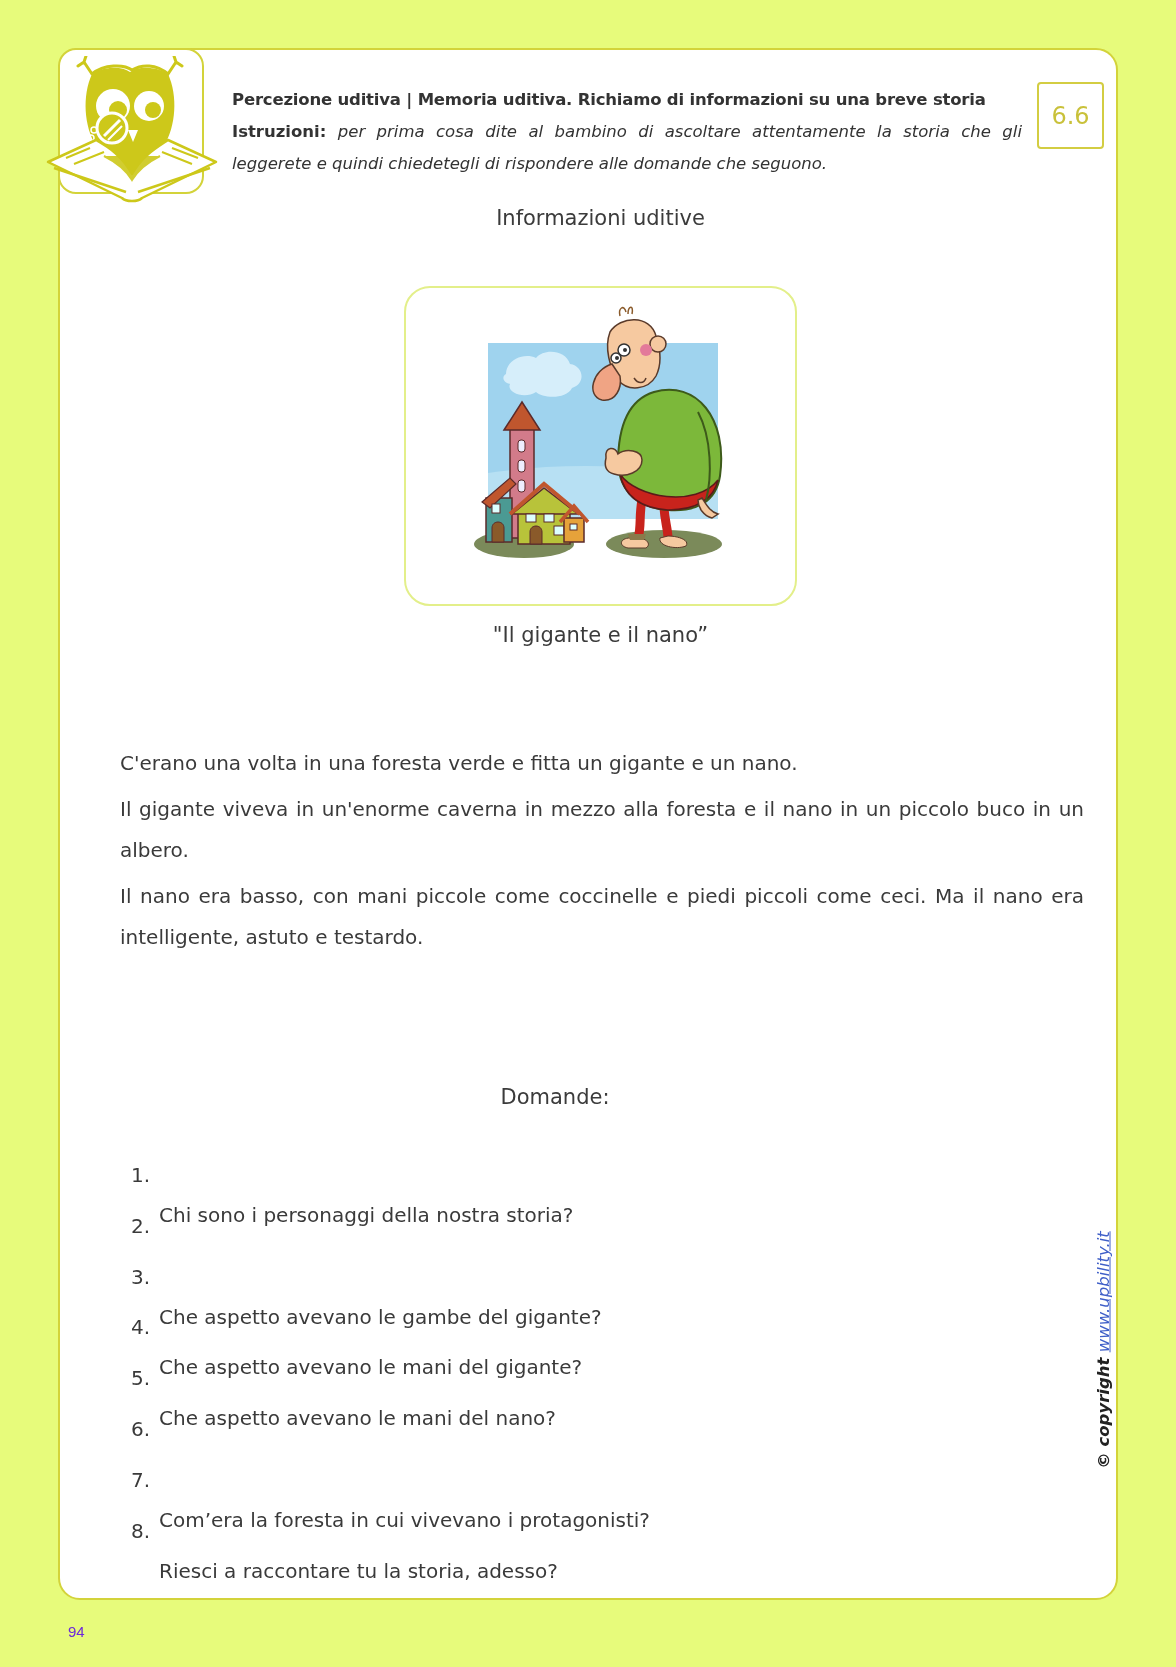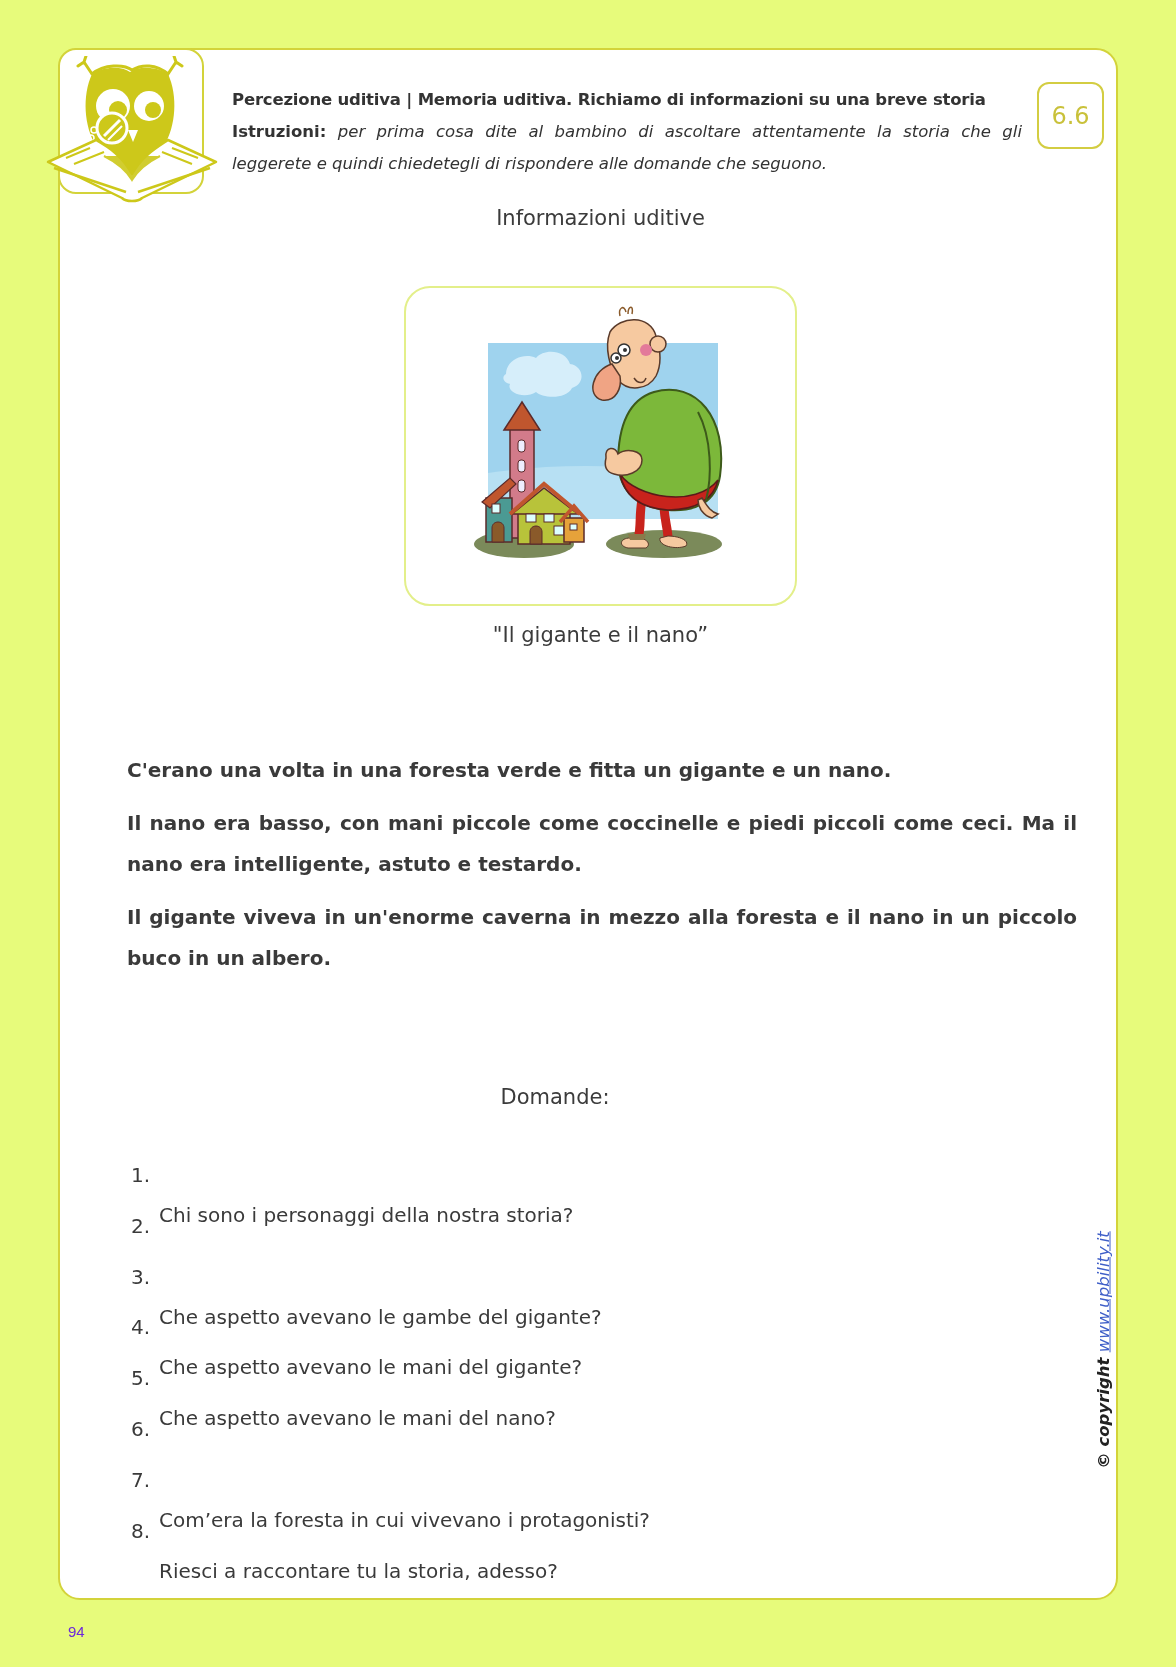--- a/index.html
+++ b/index.html
@@ -41,21 +41,21 @@
     }
     .header-text .title { font-weight: bold; letter-spacing: -0.2px; }
     .header-text .instr-label { font-weight: bold; }
     .header-text .instr-body { font-style: italic; text-align: justify; }
     .exercise-badge {
       position: absolute;
       left: 1037px; top: 82px;
       width: 67px; height: 67px;
       box-sizing: border-box;
       border: 2px solid #d3cd42;
-      border-radius: 12px;
+      border-radius: 4px;
       display: flex; align-items: center; justify-content: center;
       color: #c9c13a;
       font-size: 24px;
     }
     .section-heading {
       position: absolute;
       font-weight: normal;
       font-size: 21px;
       color: #3b3b3b;
       text-align: center;
@@ -71,21 +71,21 @@
     }
     .image-frame svg { position: absolute; left: 0; top: 0; }
     .story {
       position: absolute;
       left: 116px; top: 739px;
       width: 972px;
       font-size: 20px;
       line-height: 41.6px;
       color: #3a3a3a;
     }
-    .story p { margin: 11px; text-align: justify; text-align-last: left; font-weight: bold; }
+    .story p { margin: 4px; text-align: justify; text-align-last: left; }
     .questions {
       position: absolute;
       left: 116px; top: 1155px;
       width: 700px;
       margin: 0; padding: 0;
       list-style: none;
       font-size: 20px;
       color: #3a3a3a;
     }
     .questions li { height: 50.8px; line-height: 40px; display: flex; }
@@ -212,22 +212,22 @@
     <path d="M224 250 C214 250 212 258 222 260 L240 260 C246 256 240 250 232 250 Z" fill="#f6c9a0" stroke="#5a3a2a"></path>
     <path d="M254 250 C252 258 270 262 280 258 C284 252 272 248 262 248 Z" fill="#f6c9a0" stroke="#5a3a2a"></path>
     <path d="M222 246 L240 246 L238 252 L224 252 Z" fill="#8a7a4a"></path>
   </svg>
 </div>
 
 <div class="section-heading" style="left:404px; top:623px; width:393px;">"Il gigante e il nano”</div>
 
 <div class="story">
   <p>C'erano una volta in una foresta verde e fitta un gigante e un nano.</p>
+  <p>Il gigante viveva in un'enorme caverna in mezzo alla foresta e il nano in un piccolo buco in un albero.</p>
   <p>Il nano era basso, con mani piccole come coccinelle e piedi piccoli come ceci. Ma il nano era intelligente, astuto e testardo.</p>
-  <p>Il gigante viveva in un'enorme caverna in mezzo alla foresta e il nano in un piccolo buco in un albero.</p>
 </div>
 
 <div class="section-heading" style="left:420px; top:1085px; width:270px;">Domande:</div>
 
 <ol class="questions">
   <li>
       <span class="num">1.</span>
       <span class="q">Chi sono i personaggi della nostra storia?</span>
     </li>
   <li>

